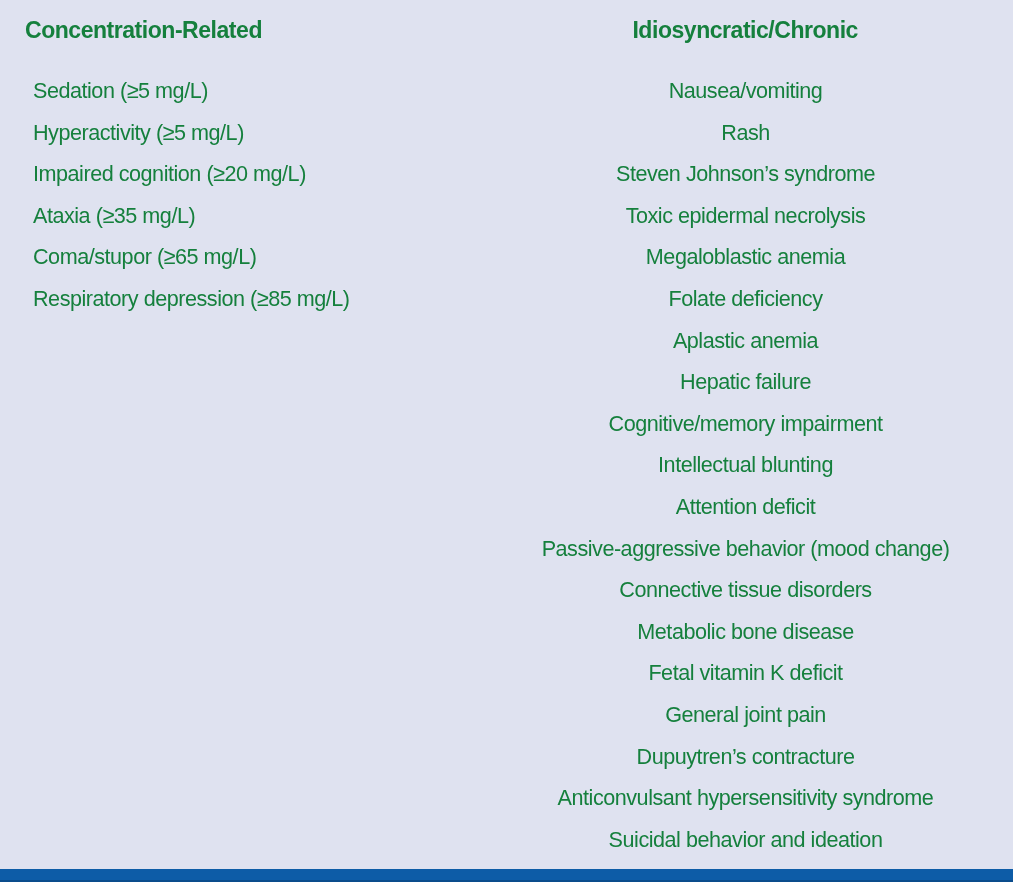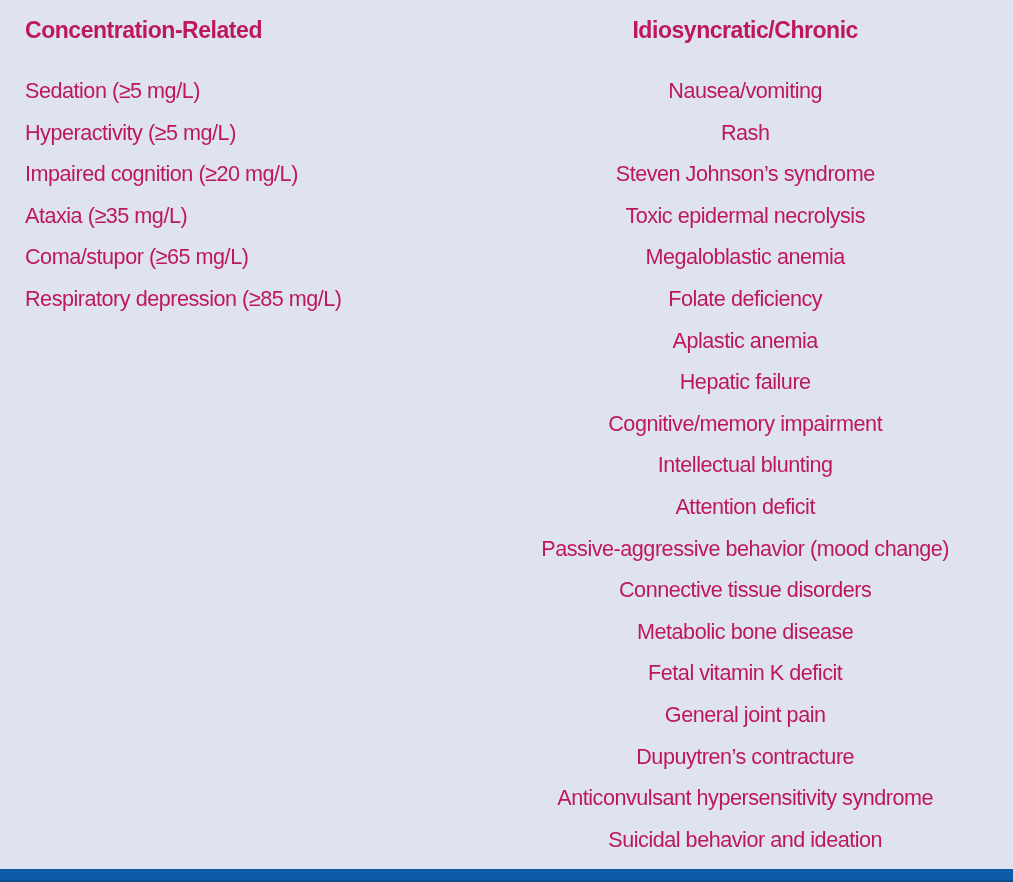--- a/index.html
+++ b/index.html
@@ -7,40 +7,40 @@
     padding: 0;
     background: #ffffff;
   }
   .table-panel {
     position: relative;
     width: 1013px;
     height: 882px;
     background: #dfe2f0;
     overflow: hidden;
     font-family: "Liberation Sans", "DejaVu Sans", sans-serif;
-    color: #be185d;
+    color: #15803d;
   }
   .col {
     position: absolute;
     top: 14px;
   }
   .col-left  { left: 25px;  width: 460px; }
   .col-right { left: 510px; width: 490px; text-align: center; }
   .col-header {
     font-size: 24px;
     font-weight: bold;
     letter-spacing: -0.5px;
     line-height: 32px;
     margin: 0 0 24px 0;
     transform: scaleX(0.96);
     transform-origin: left center;
     white-space: nowrap;
   }
   .item-list {
-    margin: 0;
+    margin: 8px;
     padding: 0;
   }
   .item-list .item {
     font-size: 22.5px;
     letter-spacing: -0.5px;
     line-height: 41.6px;
     transform: scaleX(0.96);
     transform-origin: left center;
     white-space: nowrap;
   }

